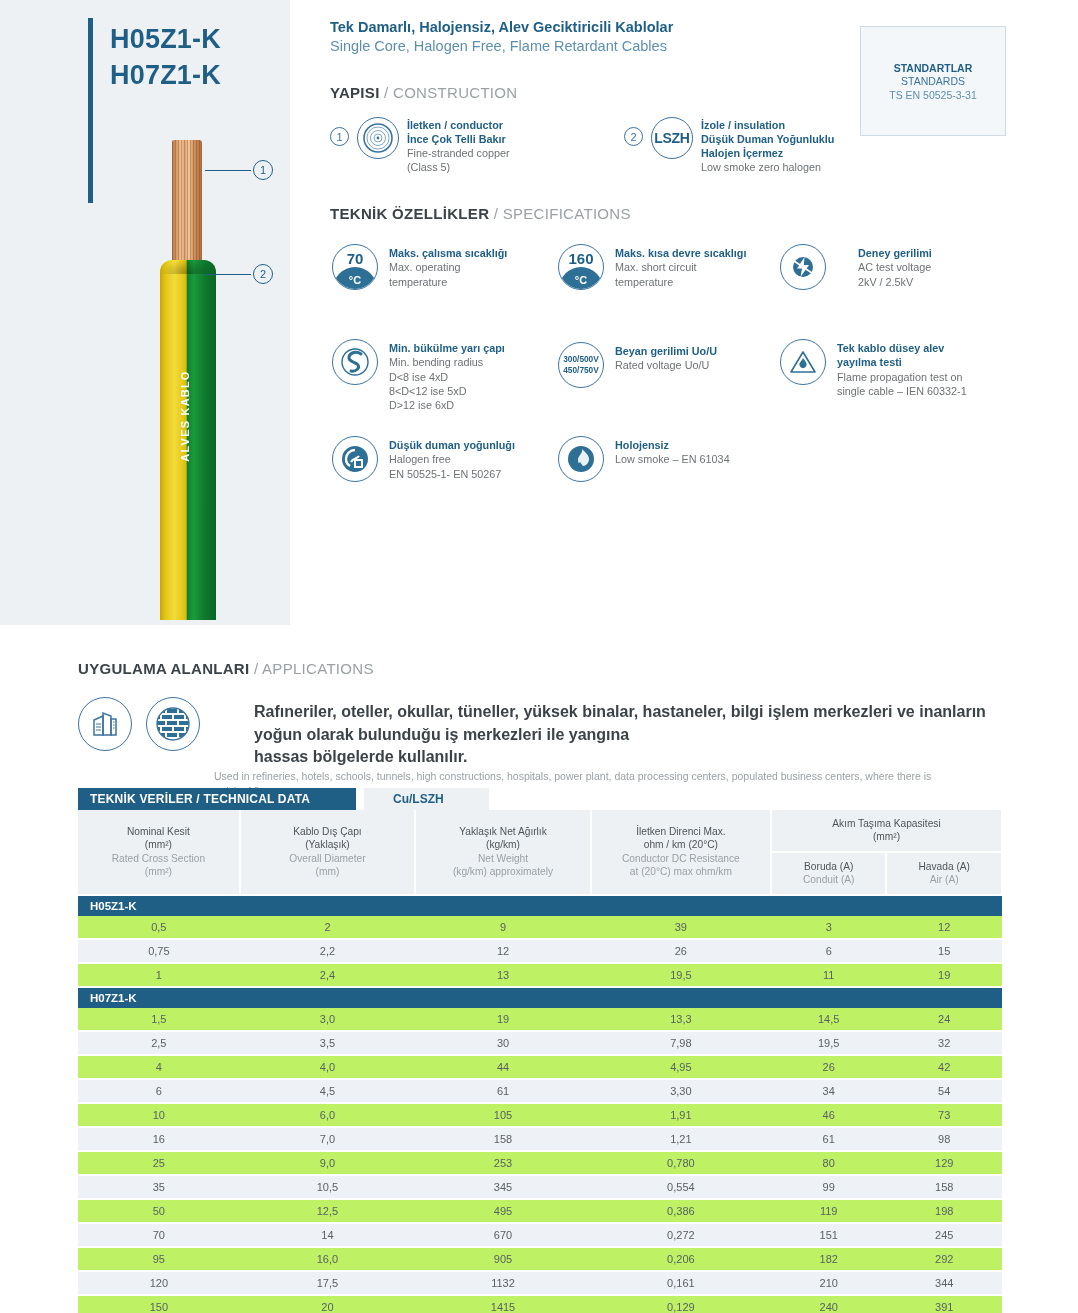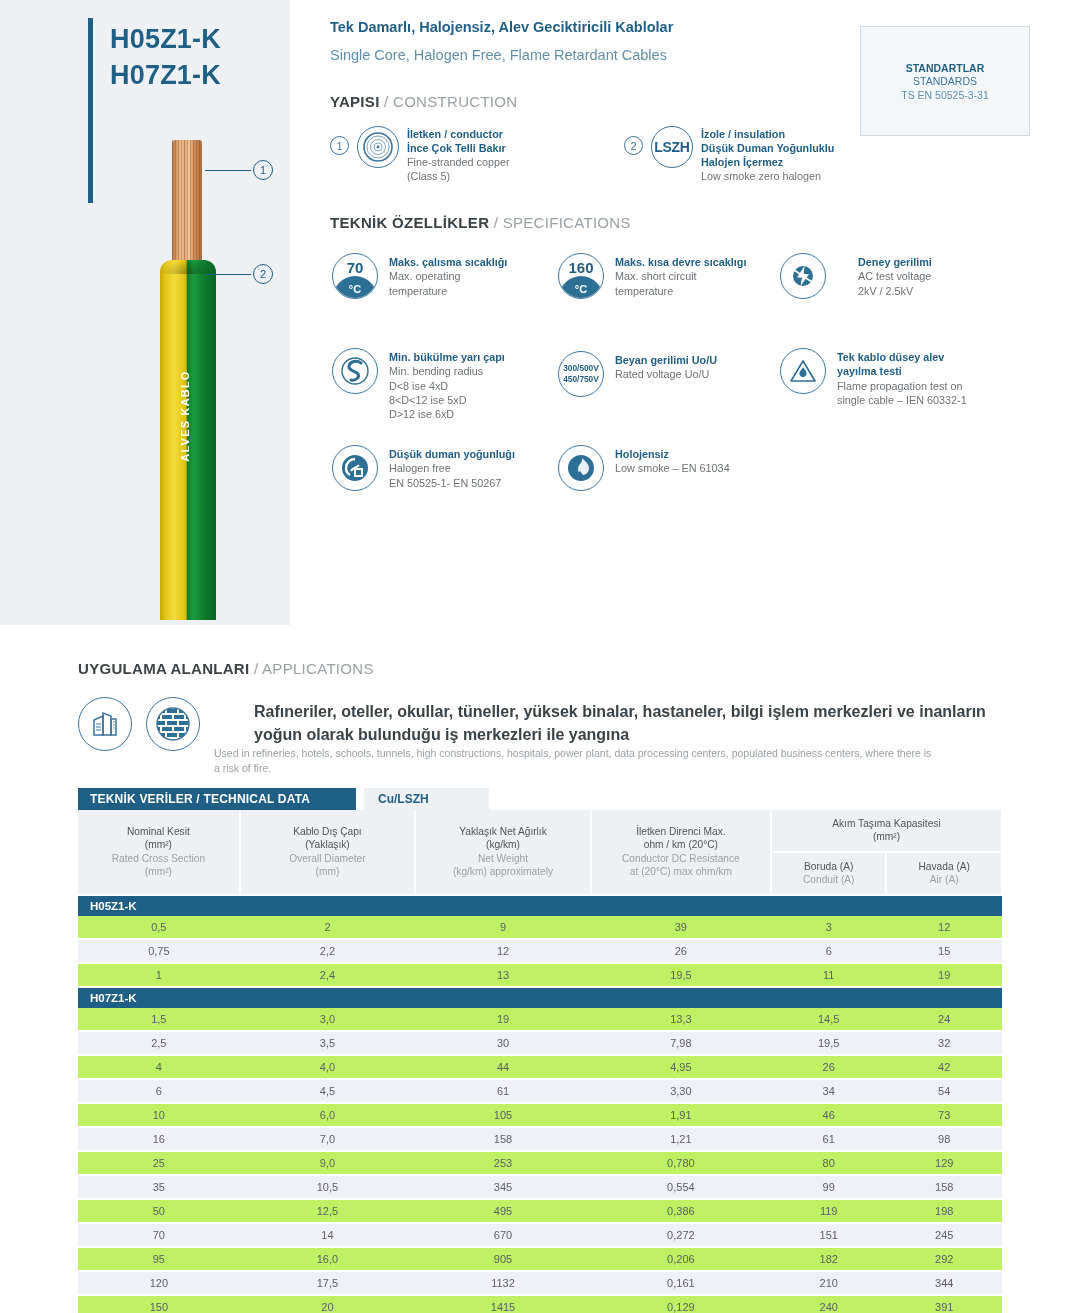--- a/index.html
+++ b/index.html
@@ -63,29 +63,29 @@
   .leader { position: absolute; height: 1px; background: #1f5f86; }
   .callout {
     position: absolute; width: 20px; height: 20px; border-radius: 50%;
     border: 1px solid #1f5f86; color: #1f5f86; font-size: 11px;
     display: flex; align-items: center; justify-content: center;
   }
 
   
   .content { position: absolute; left: 330px; top: 0; right: 0; }
   .hdr-tr { font-size: 14.5px; font-weight: bold; color: #1f5f86; margin-top: 19px; }
-  .hdr-en { font-size: 14.5px; color: #5f8fae; margin-top: 12px; }
+  .hdr-en { font-size: 14.5px; color: #5f8fae; margin-top: 3px; }
 
   .section-title { margin-top: 30px; font-size: 15px; letter-spacing: .3px; }
   .section-title b { color: #3c4348; font-weight: bold; }
   .section-title span { color: #9aa1a6; }
 
   .std-box {
     position: absolute; left: 860px; top: 26px;
-    width: 170px; height: 110px;
+    width: 146px; height: 110px;
     border: 1px solid #cfdae3; background: #f4f7fa;
     display: flex; flex-direction: column; align-items: center;
     justify-content: center; gap: 1px;
   }
   .std-box .t1 { font-size: 10.5px; font-weight: bold; color: #1f5f86; }
   .std-box .t2 { font-size: 10.5px; color: #3c74a0; }
   .std-box .t3 { font-size: 10.5px; color: #5f8fae; margin-top: 1px; }
 
   
   .constr { position: relative; margin-top: 16px; height: 80px; }
@@ -144,21 +144,21 @@
   .tbl { position: absolute; left: 78px; top: 788px; width: 925px; }
   .tbl-bar { display: flex; align-items: stretch; height: 22px; }
   .tbl-bar .t1 {
     background: #1f5f86; color: #fff; font-size: 12px; font-weight: bold;
     padding: 0 12px; display: flex; align-items: center; letter-spacing: .2px;
     width: 278px;
   }
   .tbl-bar .gap { width: 8px; }
   .tbl-bar .t2 {
     background: #eef1f4; color: #1f5f86; font-size: 12px; font-weight: bold;
-    padding: 0 14px; display: flex; align-items: center; width: 125px;
+    padding: 0 29px; display: flex; align-items: center; width: 125px;
   }
   table { width: 100%; border-collapse: collapse; table-layout: fixed; }
   th {
     background: #eef1f4; font-weight: normal; padding: 7px 2px;
     border-right: 2px solid #ffffff; border-bottom: 2px solid #ffffff;
     vertical-align: middle;
   }
   th .h1 { font-size: 10.2px; color: #4e5559; line-height: 1.32; }
   th .h2 { font-size: 10.2px; color: #9aa1a6; line-height: 1.32; }
   .grp-head { border-bottom: 2px solid #fff; }
@@ -412,20 +412,21 @@
             <rect x="1" y="28" width="10" height="4"></rect>
               <rect x="13" y="28" width="10" height="4"></rect>
               <rect x="25" y="28" width="10" height="4"></rect>
           </g>
         </g>
         <circle cx="19" cy="19" r="16" fill="none" stroke="#3c74a0" stroke-width="1.4"></circle>
       </svg>
     </div>
     <div class="atext">
       <div class="b">Rafıneriler, oteller, okullar, tüneller, yüksek binalar, hastaneler, bilgi işlem merkezleri ve inanların yoğun olarak bulunduğu iş merkezleri ile yangına</div>
+      <div class="b">hassas bölgelerde kullanılır.</div>
       <div class="n">Used in refineries, hotels, schools, tunnels, high constructions, hospitals, power plant, data processing centers, populated business centers, where there is</div>
       <div class="n">a risk of fire.</div>
     </div>
   </div>
 </div>
 
 <div class="tbl">
   <div class="tbl-bar">
     <div class="t1">TEKNİK VERİLER / TECHNICAL DATA</div>
     <div class="gap"></div>

